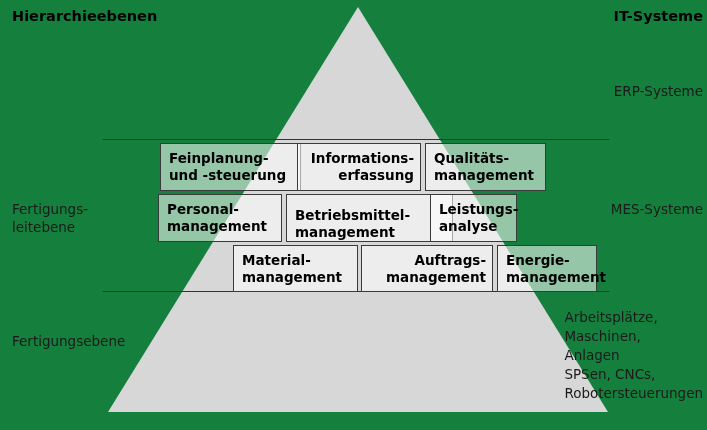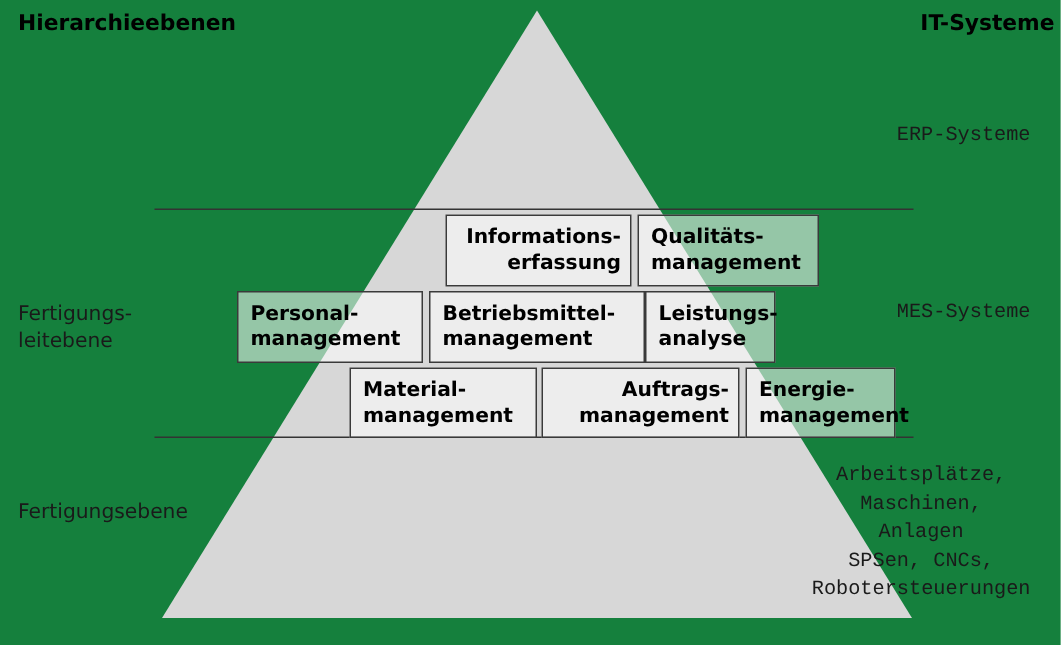--- a/index.html
+++ b/index.html
@@ -42,21 +42,21 @@
   #heading-right { right: 16px; top: 8px; }
 
   
   .level-label {
     position: absolute;
     font-size: 13.5px;
     color: #1a1a1a;
     line-height: 18px;
   }
   .level-label.left  { left: 12px; text-align: left; }
-  .level-label.right { right: 32px; text-align: center; font-family: Liberation Mono, monospace; }
+  .level-label.right { right: 16px; text-align: left; }
 
   #lbl-unternehmensleitebene { top: 82px; }
   #lbl-fertigungsleitebene   { top: 200px; }
   #lbl-fertigungsebene       { top: 332px; }
 
   #lbl-erp { top: 82px; }
   #lbl-mes { top: 200px; }
   #lbl-feld{ top: 308px; line-height: 19px; margin-left: 48px; }
 
   
@@ -120,33 +120,37 @@
   <div class="level-label right" id="lbl-feld" style="white-space:pre-line;">Arbeitsplätze,
 Maschinen,
 Anlagen
 SPSen, CNCs,
 Robotersteuerungen</div>
 
   <div class="divider" id="divider-top"></div>
   <div class="divider" id="divider-bottom"></div>
 
   <div class="layer-boxes" id="boxes">
+      <div class="func-box align-left" style="left: 160px; top: 143px; width: 141px; height: 48px; border-color: rgb(58, 58, 58); background: rgba(255, 255, 255, 0.55);">
+        <span class="box-text" style="color: rgb(0, 0, 0);">Feinplanung-
+und -steuerung</span>
+      </div>
       <div class="func-box align-right" style="left: 297px; top: 143px; width: 124px; height: 48px; border-color: rgb(58, 58, 58); background: rgba(255, 255, 255, 0.55);">
         <span class="box-text" style="color: rgb(0, 0, 0);">Informations-
 erfassung</span>
       </div>
       <div class="func-box align-left" style="left: 425px; top: 143px; width: 121px; height: 48px; border-color: rgb(58, 58, 58); background: rgba(255, 255, 255, 0.55);">
         <span class="box-text" style="color: rgb(0, 0, 0);">Qualitäts-
 management</span>
       </div>
       <div class="func-box align-left" style="left: 158px; top: 194px; width: 124px; height: 48px; border-color: rgb(58, 58, 58); background: rgba(255, 255, 255, 0.55);">
         <span class="box-text" style="color: rgb(0, 0, 0);">Personal-
 management</span>
       </div>
-      <div class="func-box align-left" style="left: 286px; top: 194px; width: 144px; height: 48px; border-color: rgb(58, 58, 58); background: rgba(255, 255, 255, 0.55);">
+      <div class="func-box align-left" style="left: 286px; top: 194px; width: 167px; height: 48px; border-color: rgb(58, 58, 58); background: rgba(255, 255, 255, 0.55); align-items: flex-end;">
         <span class="box-text" style="color: rgb(0, 0, 0);">Betriebsmittel-
 management</span>
       </div>
       <div class="func-box align-left" style="left: 430px; top: 194px; width: 87px; height: 48px; border-color: rgb(58, 58, 58); background: rgba(255, 255, 255, 0.55);">
         <span class="box-text" style="color: rgb(0, 0, 0);">Leistungs-
 analyse</span>
       </div>
       <div class="func-box align-left" style="left: 233px; top: 245px; width: 125px; height: 47px; border-color: rgb(58, 58, 58); background: rgba(255, 255, 255, 0.55);">
         <span class="box-text" style="color: rgb(0, 0, 0);">Material-
 management</span>

